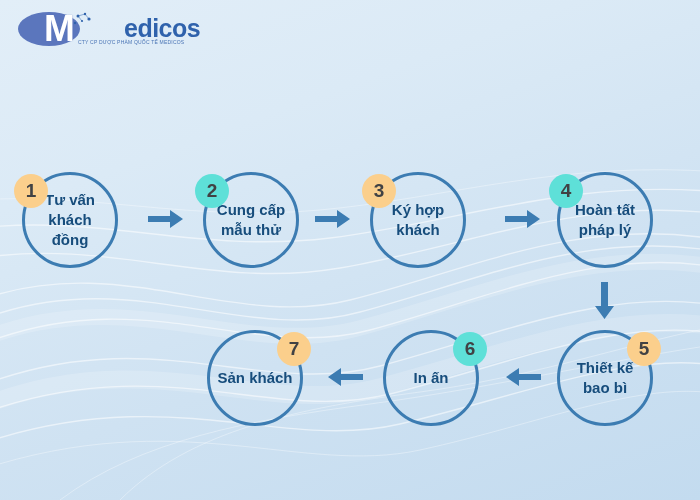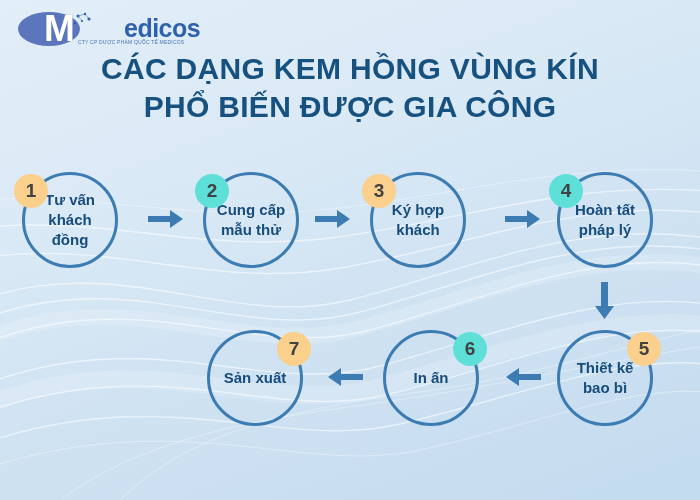--- a/index.html
+++ b/index.html
@@ -220,24 +220,20 @@
       <circle cx="17" cy="7" r="1.6" fill="#2f62ac"></circle>
       <circle cx="10" cy="9" r="1.1" fill="#2f62ac"></circle>
       <circle cx="3" cy="11" r="1.2" fill="#2f62ac"></circle>
       <line x1="6" y1="4" x2="13" y2="2" stroke="#2f62ac" stroke-width="0.5"></line>
       <line x1="13" y1="2" x2="17" y2="7" stroke="#2f62ac" stroke-width="0.5"></line>
       <line x1="6" y1="4" x2="10" y2="9" stroke="#2f62ac" stroke-width="0.5"></line>
     </svg>
     <div id="logo-tagline">CTY CP DƯỢC PHẨM QUỐC TẾ MEDICOS</div>
   </div>
 
-  <div id="title">
-    <span class="line">CÁC DẠNG KEM HỒNG VÙNG KÍN</span>
-    <span class="line">PHỔ BIẾN ĐƯỢC GIA CÔNG</span>
-  </div>
 
   <div class="node" style="left:22px; top:172px;">
     <div class="node-circle"></div>
     <div class="badge badge-left" style="background:#fbcf8c;">
       <span>1</span>
     </div>
     <div class="node-label">Tư vấn
 khách
 đồng</div>
   </div>
@@ -308,17 +304,17 @@
 
   <svg class="arrow arrow-h" style="left:327px; top:366px;" viewBox="0 0 36 22">
     <path d="M36,8 L14,8 L14,2 L1,11 L14,20 L14,14 L36,14 Z" fill="#3c7cb2"></path>
   </svg>
 
   <div class="node" style="left:207px; top:330px;">
     <div class="node-circle"></div>
     <div class="badge badge-right" style="background:#fbcf8c;">
       <span>7</span>
     </div>
-    <div class="node-label">Sản xuất</div>
+    <div class="node-label">Sản khách</div>
   </div>
 
 
 </div>
 
 </body></html>

